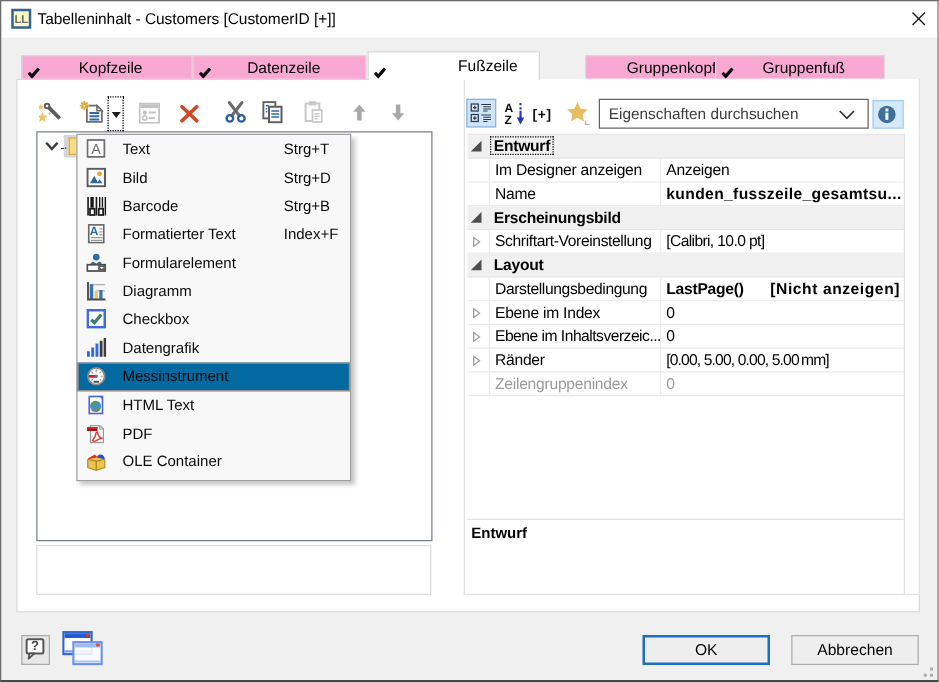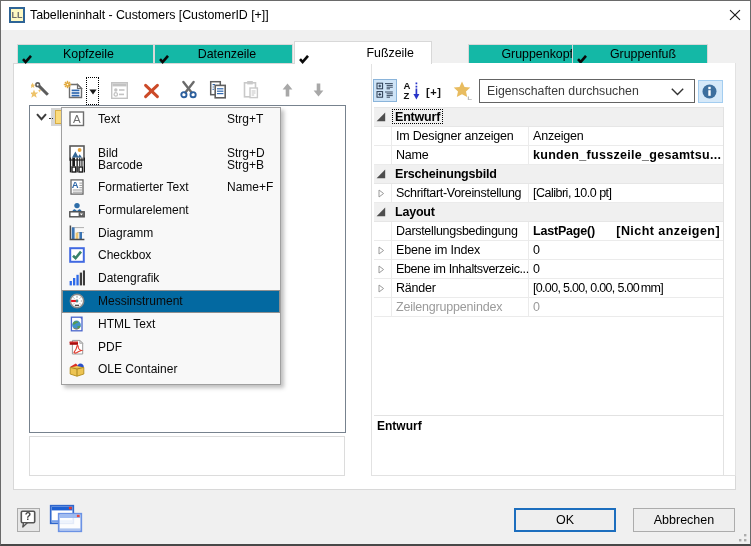--- a/index.html
+++ b/index.html
@@ -2,21 +2,21 @@
 <html><head><meta charset="utf-8">
 <style>
 * { margin:0; padding:0; box-sizing:border-box; }
 html,body { width:751px; height:546px; }
 body { font-family:"Liberation Sans", sans-serif; background:#f0f0f0; position:relative; overflow:hidden; }
 .abs { position:absolute; }
 #frame { position:absolute; inset:0; border:1px solid #6a6a6a; border-bottom:2px solid #484848; pointer-events:none; z-index:90; }
 #titlebar { left:1px; top:1px; width:749px; height:29px; background:#fff; }
 #llicon { left:9px; top:7px; width:16px; height:16px; border:2px solid #2e6496; background:#fef9c3; color:#6d6d6d; font-size:9px; font-weight:bold; text-align:center; line-height:12.5px; letter-spacing:0; }
 #title { left:30px; top:0; height:30px; line-height:31px; font-size:12.4px; letter-spacing:-0.05px; color:#000; }
-.tab { top:44px; height:19px; background:#14b8a6; border:1px solid #d8d8d8; border-bottom:none; z-index:3; }
+.tab { top:44px; height:19px; background:#f9a8d4; border:1px solid #d8d8d8; border-bottom:none; z-index:3; }
 .tab.sel { top:41px; height:23px; background:#fff; z-index:5; }
 .tab .lbl { position:absolute; left:0; right:0; top:0; bottom:0; text-align:center; font-size:12.4px; color:#000; line-height:19px; }
 .tab.sel .lbl { line-height:22px; }
 .tab .chk { position:absolute; left:4px; top:5px; }
 .tab.sel .chk { top:8px; }
 #pane { left:13px; top:63px; width:723px; height:427px; background:#fff; border:1px solid #d8d8d8; z-index:2; }
 #rpanel { left:371px; top:63px; width:365px; height:413px; background:#fff; border-right:1px solid #e2e2e2; border-left:1px solid #e2e2e2; border-bottom:1px solid #e2e2e2; z-index:3; }
 .row-sect { position:absolute; left:0; background:#f0f0f0; border-bottom:1px solid #e6e6e6; }
 .grid-lbl { position:absolute; font-size:12.5px; color:#000; white-space:nowrap; letter-spacing:-0.2px; }
 #treebox { left:29px; top:105px; width:317px; height:328px; background:#fff; border:1px solid #77828e; z-index:4; }
@@ -161,21 +161,21 @@
 <div class="abs" style="left:54.5px;top:110px;width:6.5px;height:14px;background:#fbdc7e;border:1px solid #d8ae45;border-right:none;z-index:6;"></div>
 <div id="menu" class="abs">
 <div class="mi" style="top:0px;">
       <span class="ic"><svg width="16" height="16" viewBox="0 0 16 16">
           <rect x="1" y="1" width="13.5" height="13.5" fill="#fff" stroke="#6e6e6e" stroke-width="1.4"></rect>
           <text x="7.8" y="12.2" font-family="Liberation Sans" font-size="11.5" fill="#6e6e6e" text-anchor="middle">A</text>
         </svg></span>
       <span class="tx">Text</span>
       <span class="sc">Strg+T</span>
     </div>
-<div class="mi" style="top:34px;">
+<div class="mi" style="top:23px;">
       <span class="ic"><svg width="16" height="16" viewBox="0 0 16 16">
           <rect x="1" y="1" width="14" height="14" fill="#fff" stroke="#595959" stroke-width="1.6"></rect>
           <circle cx="10.6" cy="5" r="1.9" fill="#e4a33c"></circle>
           <path d="M3 12.5 L6.4 6.5 L9.6 12.5 Z" fill="#336695"></path>
           <path d="M8.6 12.5 L10.7 9.3 L12.9 12.5 Z" fill="#336695"></path>
         </svg></span>
       <span class="tx">Bild</span>
       <span class="sc">Strg+D</span>
     </div>
 <div class="mi" style="top:46px;">
@@ -200,21 +200,21 @@
           <text x="6.3" y="9.4" font-family="Liberation Sans" font-size="9.5" font-weight="bold" fill="#2f68a8" text-anchor="middle">A</text>
           <g stroke="#9a9a9a" stroke-width="1">
             <line x1="10.4" y1="4.1" x2="13" y2="4.1"></line>
             <line x1="10.4" y1="6.4" x2="13" y2="6.4"></line>
             <line x1="10.4" y1="8.7" x2="13" y2="8.7"></line>
             <line x1="3.8" y1="11" x2="13" y2="11"></line>
             <line x1="3.8" y1="13.2" x2="13" y2="13.2"></line>
           </g>
         </svg></span>
       <span class="tx">Formatierter Text</span>
-      <span class="sc">Name+F</span>
+      <span class="sc">Index+F</span>
     </div>
 <div class="mi" style="top:91px;">
       <span class="ic"><svg width="16" height="16" viewBox="0 0 16 16">
           <circle cx="8" cy="3.6" r="2.7" fill="#2e6da8"></circle>
           <path d="M3.2 10 C3.6 7.8 5.2 6.8 6.2 7.6 L8 9 L9.8 7.6 C10.8 6.8 12.4 7.8 12.8 10 Z" fill="#2e6da8"></path>
           <rect x="0.8" y="9.8" width="14.4" height="5" fill="#fff" stroke="#4d4d4d" stroke-width="1.4"></rect>
           <rect x="9.6" y="10.2" width="5.2" height="4.2" fill="#5a5a5a"></rect>
           <path d="M10.8 11.6 L14 11.6 L12.4 13.4 Z" fill="#fff"></path>
         </svg></span>
       <span class="tx">Formularelement</span>

